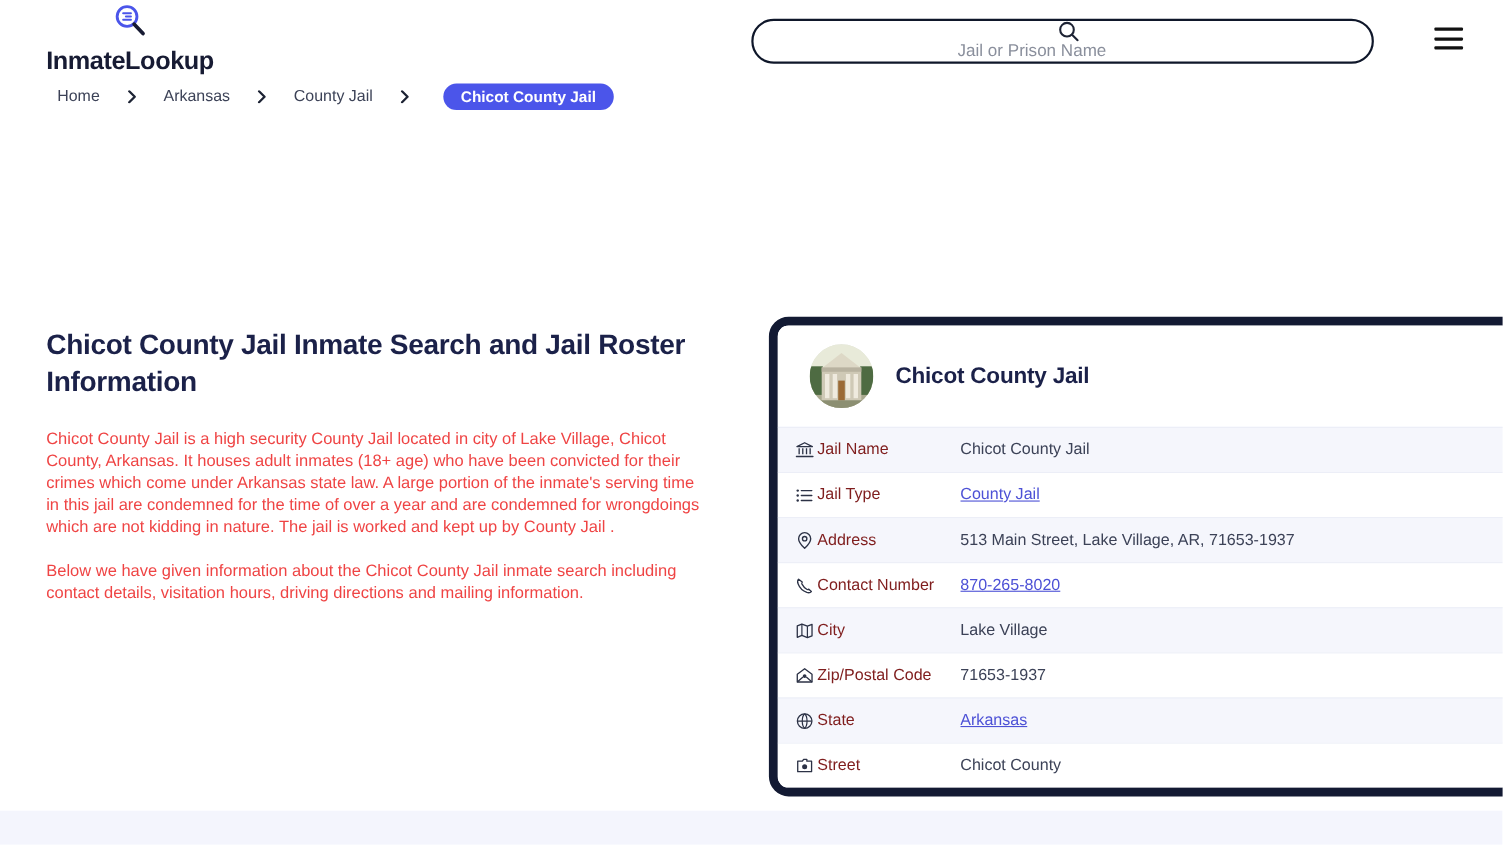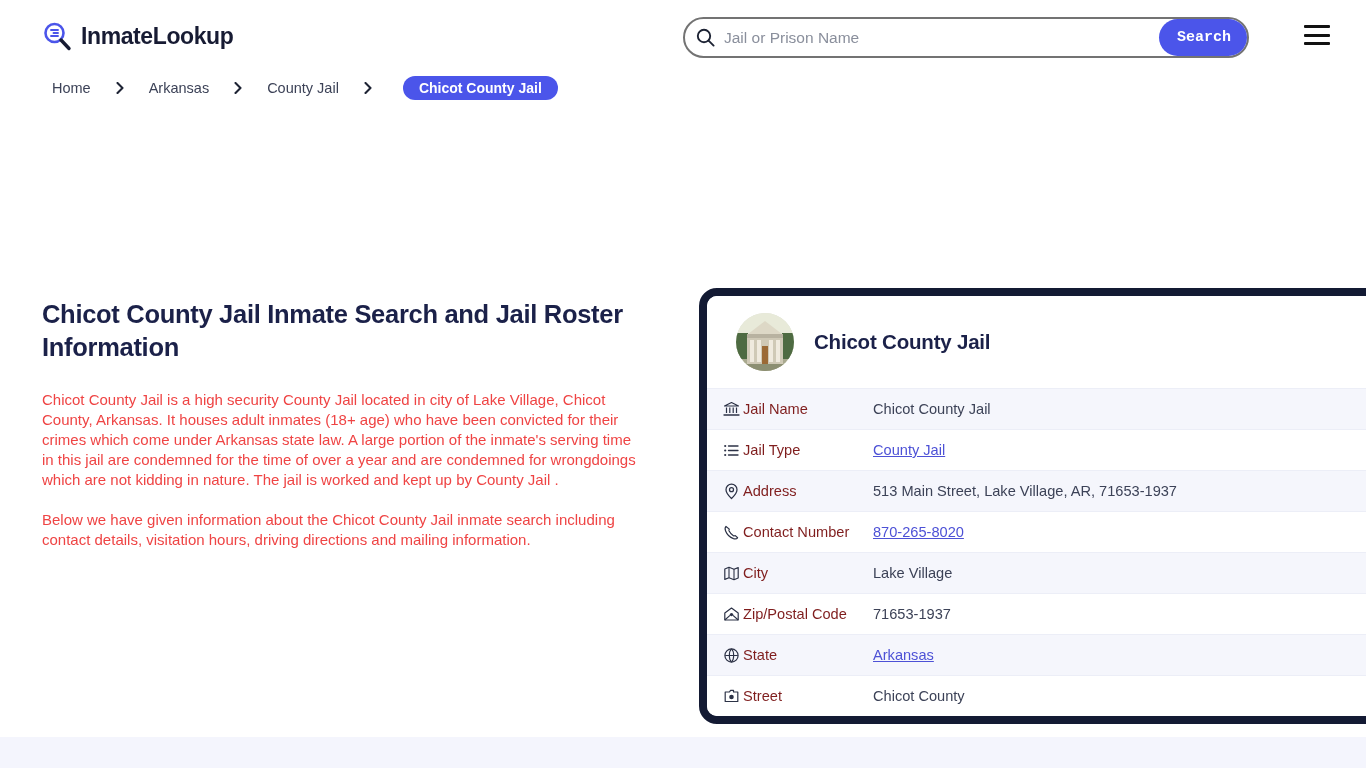--- a/index.html
+++ b/index.html
@@ -25,20 +25,21 @@
     background: #ffffff;
     position: relative;
   }
 
   .brand {
     display: flex;
     align-items: center;
     gap: 9px;
     margin-left: 42px;
     text-decoration: none;
+    flex-direction: column;
   }
   .brand-mark {
     width: 30px;
     height: 30px;
     flex: 0 0 30px;
     position: relative;
   }
   .brand-name {
     font-size: 23px;
     font-weight: 700;
@@ -46,26 +47,27 @@
     letter-spacing: -0.4px;
     white-space: nowrap;
   }
 
   .searchwrap {
     position: absolute;
     left: 683px;
     top: 17px;
     width: 566px;
     height: 41px;
-    border: 2px solid #737373;
+    border: 2px solid #0f172a;
     border-radius: 21px;
     background: #ffffff;
     display: flex;
     align-items: center;
     overflow: hidden;
+    flex-direction: column;
   }
   .search-icon {
     margin-left: 11px;
     width: 19px;
     height: 19px;
     flex: 0 0 19px;
     display: flex;
     align-items: center;
     justify-content: center;
   }

